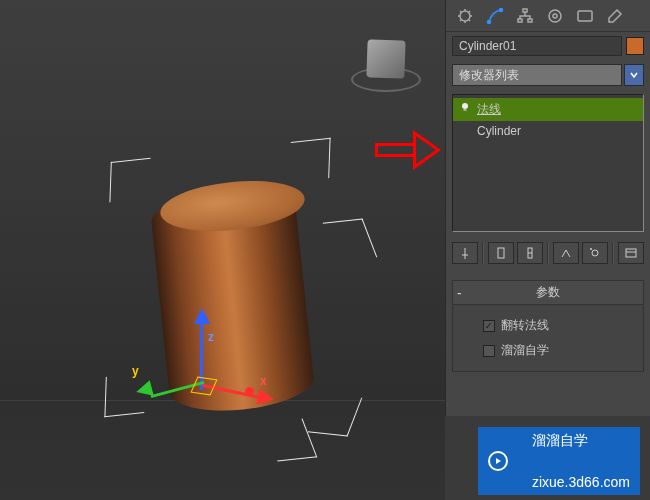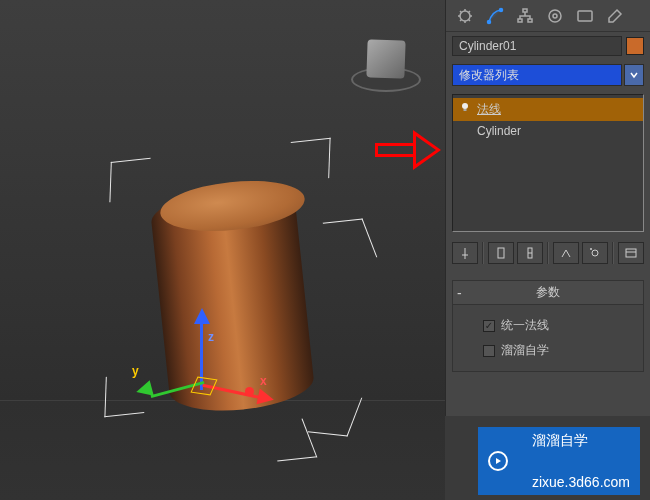--- a/index.html
+++ b/index.html
@@ -260,21 +260,21 @@
       height: 18px;
       border: 1px solid #222;
     }
     .dropdown-row {
       display: flex;
       padding: 4px 6px;
       gap: 2px;
     }
     .dropdown {
       flex: 1;
-      background: #1d4ed8;
+      background: #737373;
       border: 1px solid #2c2c2c;
       color: #ddd;
       padding: 3px 6px;
       font-size: 12px;
       height: 22px;
       display: flex;
       align-items: center;
     }
     .dropdown-btn {
       width: 20px;
@@ -294,21 +294,21 @@
       border-left-color: #222;
       padding: 3px 0;
     }
     .stack-item {
       padding: 3px 8px 3px 24px;
       color: #ccc;
       font-size: 12px;
       position: relative;
     }
     .stack-item.selected {
-      background: #a16207;
+      background: #4d7c0f;
       text-decoration: underline;
     }
     .stack-bulb {
       position: absolute;
       left: 6px;
       top: 3px;
       width: 12px;
       height: 12px;
       display: flex;
       align-items: center;
@@ -569,21 +569,21 @@
   </div>
 
   <div class="rollout">
     <div class="rollout-header">
       <span class="rollout-toggle">-</span>
       <span>参数</span>
     </div>
     <div class="rollout-body">
       <div class="check-row">
         <div class="chk checked"></div>
-        <span>统一法线</span>
+        <span>翻转法线</span>
       </div>
       <div class="check-row">
         <div class="chk"></div>
         <span>溜溜自学</span>
       </div>
     </div>
   </div>
 </div>
 
 <div class="watermark">

